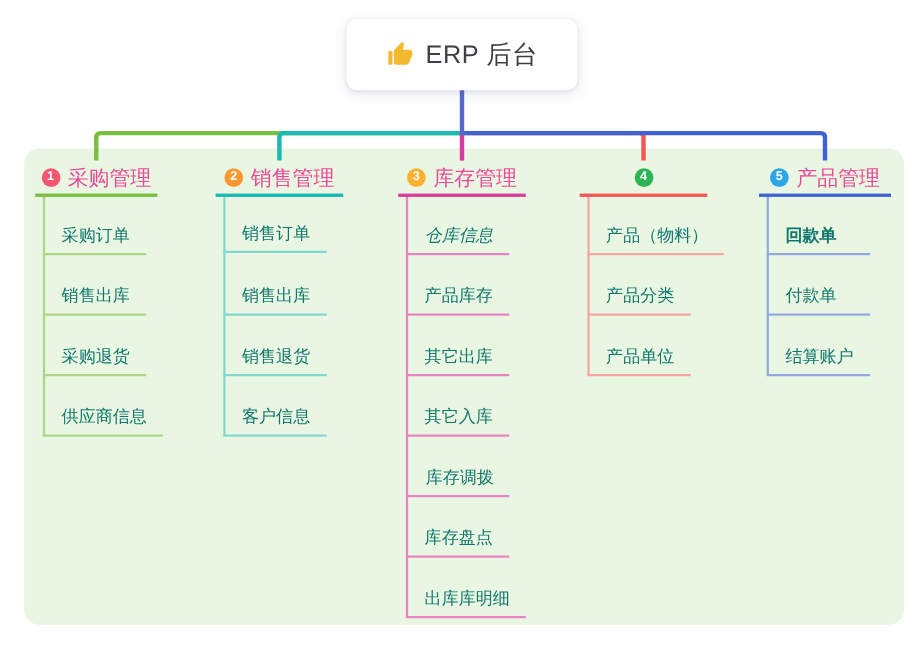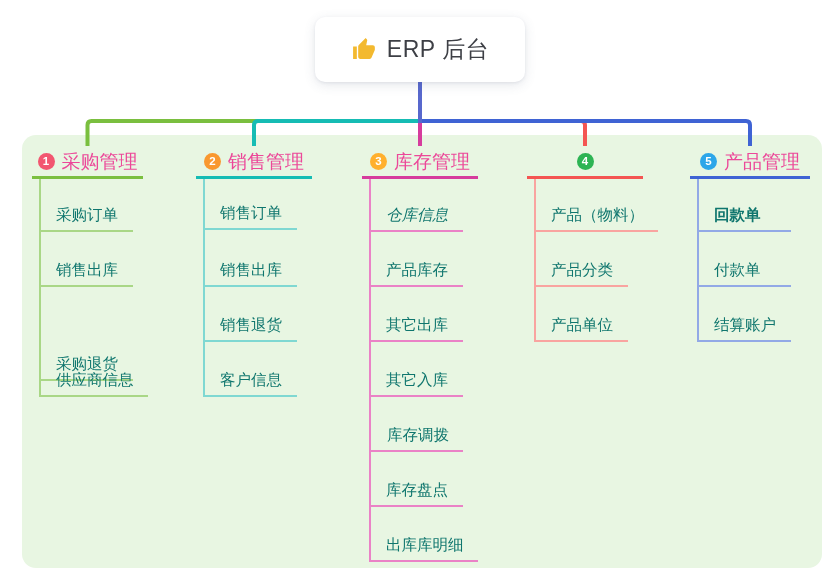--- a/index.html
+++ b/index.html
@@ -51,21 +51,21 @@
       <div class="branch-node" style="left: 32px; top: 147px; width: 111px; border-bottom-color: rgb(122, 191, 63);">
     <span class="badge" style="background: rgb(242, 86, 112);">1</span>
     <span class="branch-label">采购管理</span>
   </div>
       <div class="child-node" style="left: 39px; top: 199px; border-bottom-color: rgb(169, 215, 134);">
     <span class="child-label">采购订单</span>
   </div>
       <div class="child-node" style="left: 39px; top: 254px; border-bottom-color: rgb(169, 215, 134);">
     <span class="child-label">销售出库</span>
   </div>
-      <div class="child-node" style="left: 39px; top: 309px; border-bottom-color: rgb(169, 215, 134); margin-top: 39px;">
+      <div class="child-node" style="left: 39px; top: 309px; border-bottom-color: rgb(169, 215, 134);">
     <span class="child-label">采购退货</span>
   </div>
       <div class="child-node" style="left: 39px; top: 364px; border-bottom-color: rgb(169, 215, 134);">
     <span class="child-label">供应商信息</span>
   </div>
       <div class="branch-node" style="left: 196px; top: 147px; width: 116px; border-bottom-color: rgb(22, 188, 180);">
     <span class="badge" style="background: rgb(249, 152, 47);">2</span>
     <span class="branch-label">销售管理</span>
   </div>
       <div class="child-node" style="left: 203px; top: 197px; border-bottom-color: rgb(127, 216, 210);">

